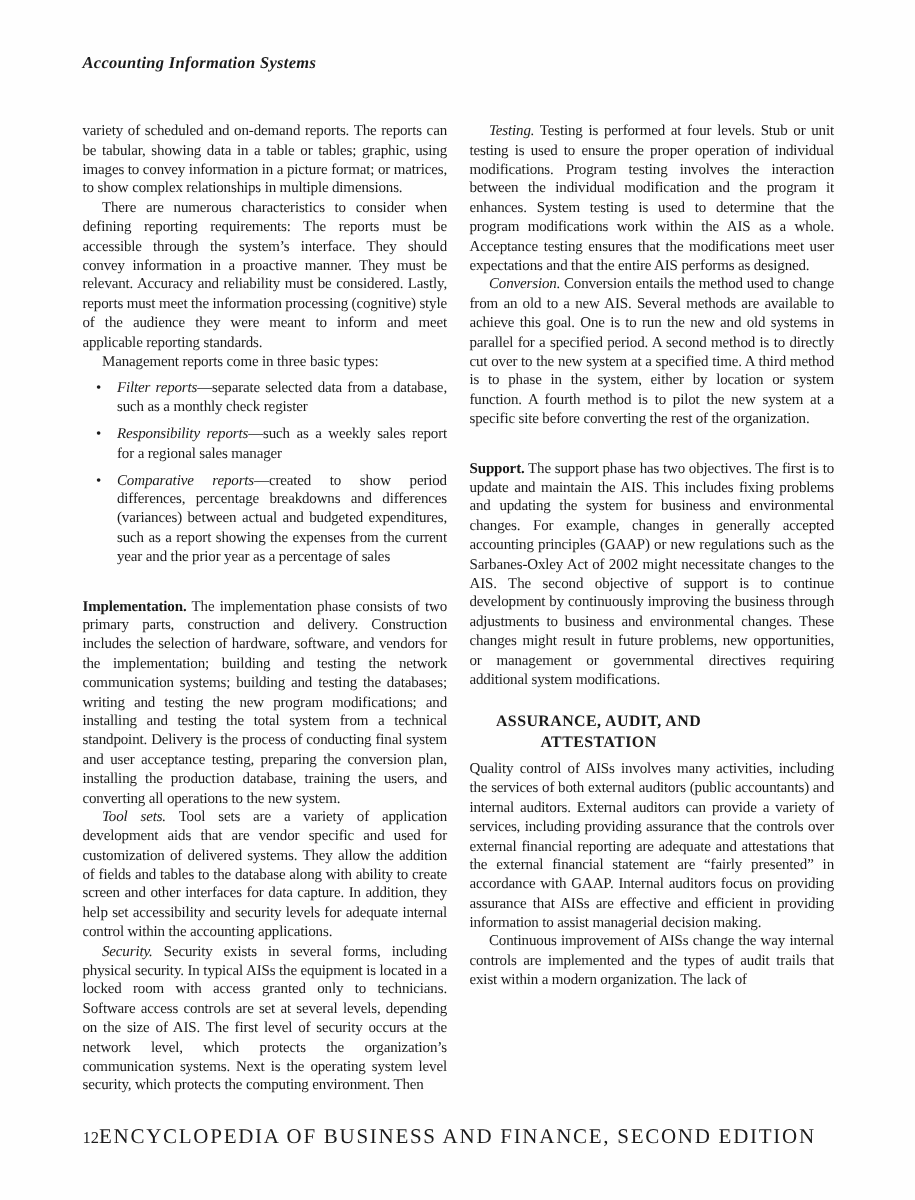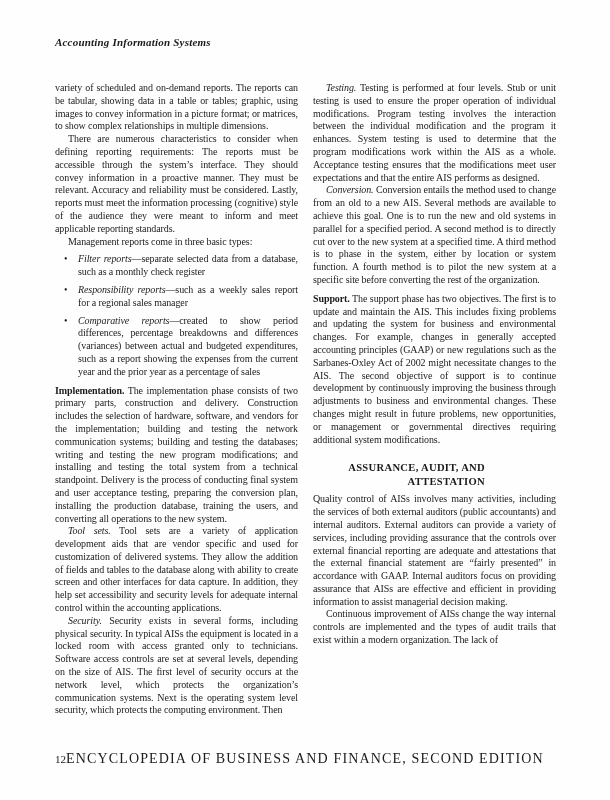--- a/index.html
+++ b/index.html
@@ -22,34 +22,34 @@
     display:flex; gap:15px;
   }
   .col {
     width:243px;
     font-size:10px; line-height:12.8px;
     text-align:justify;
     letter-spacing:-0.1px;
   }
   .col p { margin:0; text-indent:13px; }
   .col p.noindent { text-indent:0; }
-  .col p.block-start { text-indent:0; margin-top:6px; }
+  .col p.block-start { text-indent:0; margin-top:20px; }
   .runin-bold { font-weight:bold; }
   .runin-italic { font-style:italic; }
   .bullet-list { margin:5px 0 0 0; padding:0; list-style:none; }
   .bullet-item {
     display:flex; margin-top:5px; padding-left:9px;
   }
   .bullet-item .dot { width:14px; flex:0 0 14px; text-indent:0; }
   .bullet-item .btext { flex:1; text-align:justify; }
   .section-heading {
     margin:15px 0 5px 0;
     font-size:10.6px; font-weight:bold;
     letter-spacing:0.3px; line-height:13.5px;
-    text-align:right; max-width:172px;
+    text-align:center; max-width:172px;
   }
   .footer {
     position:absolute; top:751px; left:55px; right:54px;
     display:flex; justify-content:flex-start; align-items:baseline;
   }
   .pagenum { font-size:11px; }
   .booktitle { font-size:14px; letter-spacing:1.15px; }
 </style>
 </head>
 <body>

